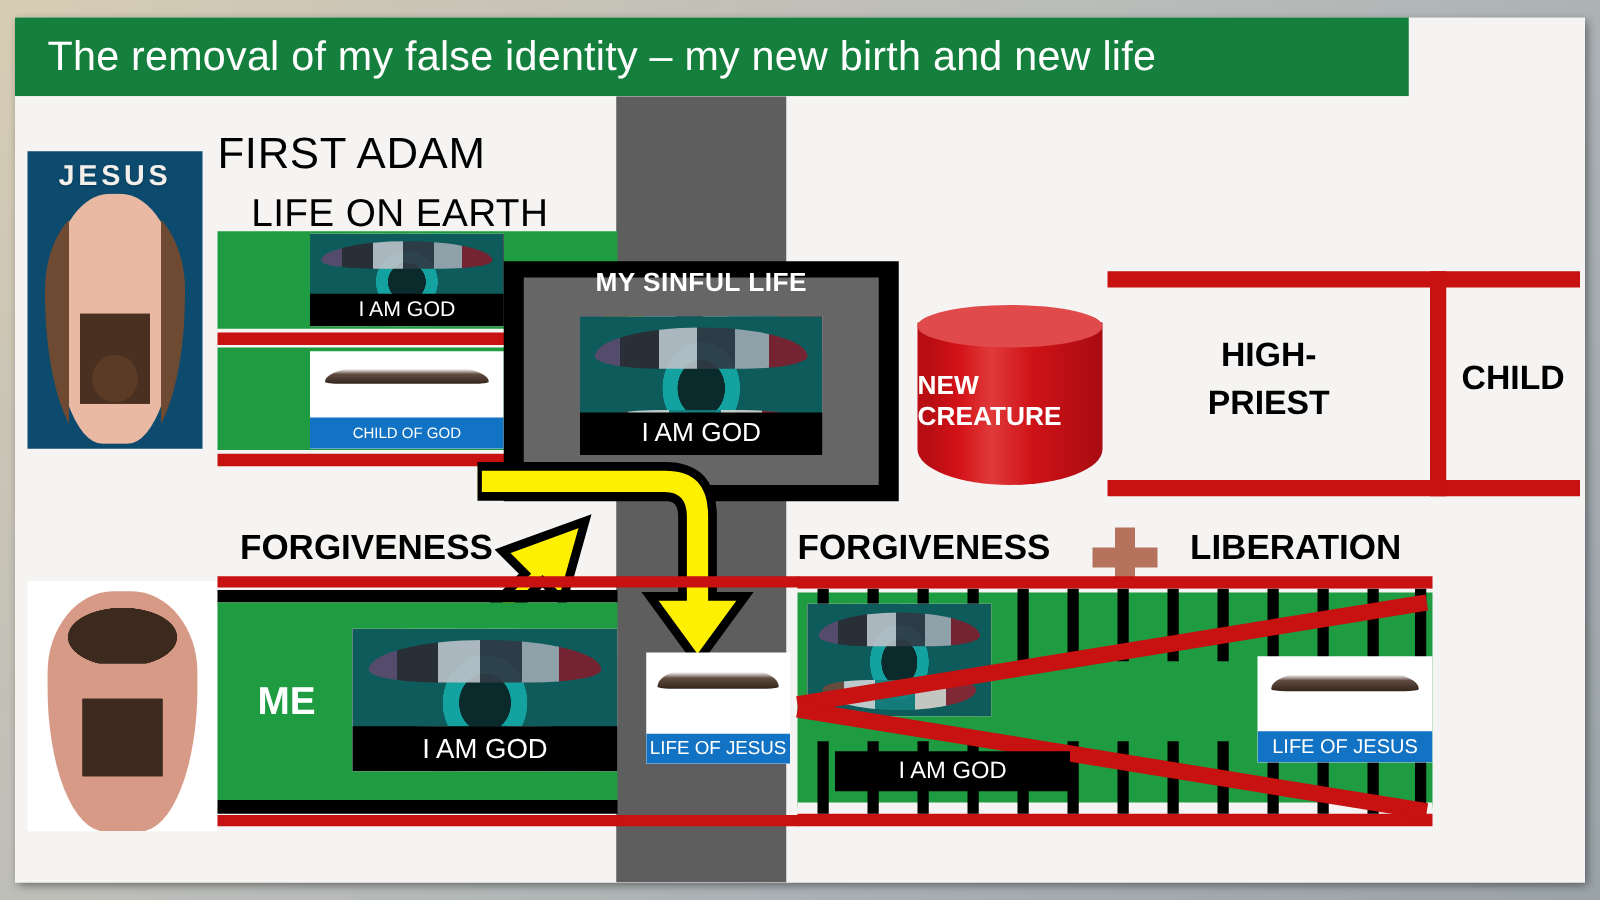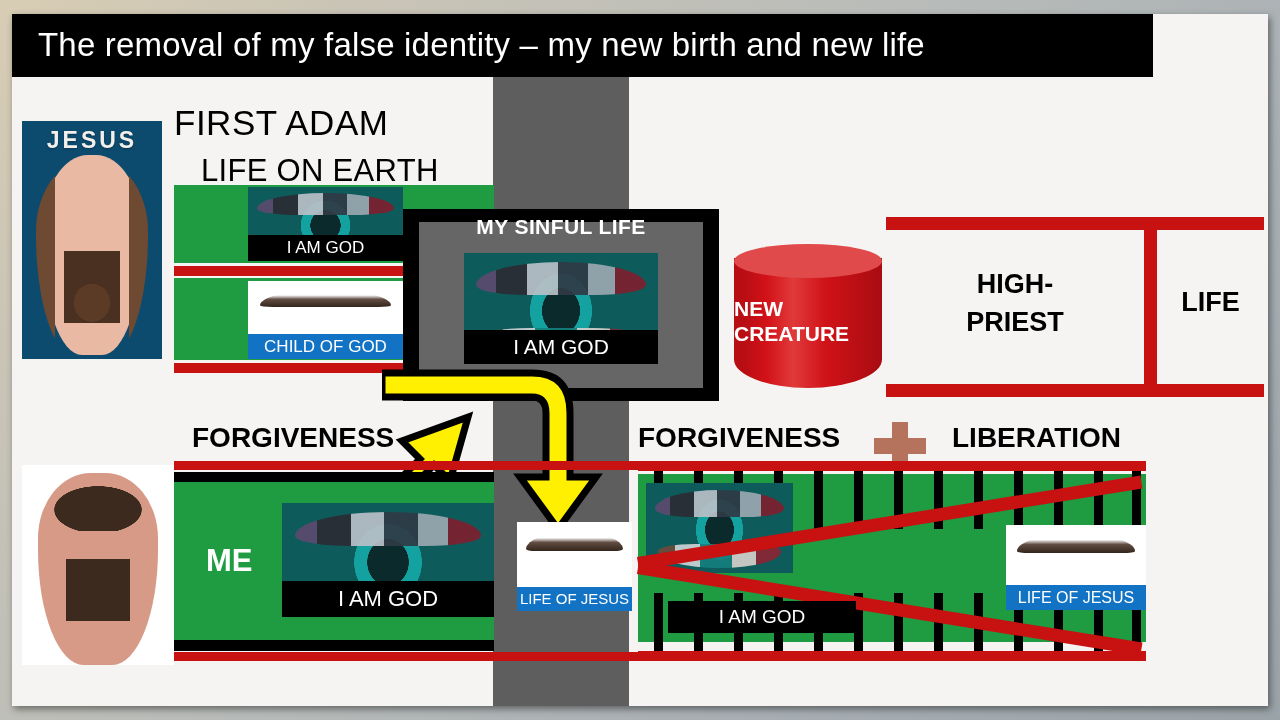--- a/index.html
+++ b/index.html
@@ -11,22 +11,21 @@
   }
 
   
   #slide{
     position:absolute;left:12px;top:14px;width:1256px;height:692px;
     background:#f5f4f2;
     box-shadow:2px 3px 7px rgba(0,0,0,.45);
   }
   #title-bar{
     position:absolute;left:0;top:0;width:1115px;height:63px;
-    background:#000000;
-    padding-left:26px;
+    background:#15803d;
   }
   #title-text{
     position:absolute;left:26px;top:12px;
     color:#ffffff;font-size:33px;font-weight:400;letter-spacing:.2px;
     font-family:"Liberation Sans", sans-serif;
     white-space:nowrap;
   }
   #canvas{
     position:absolute;left:0;top:63px;width:1256px;height:629px;
     background:#f5f4f2;overflow:hidden;
@@ -238,21 +237,21 @@
   #prison .pr-white-b{position:absolute;left:0;bottom:10px;width:508px;height:9px;background:#f5f4f2;}
   .pbar{position:absolute;width:9px;background:#000;}
   .pbar.top{top:10px;height:58px;}
   .pbar.bot{bottom:10px;height:58px;}
   .wedge{position:absolute;background:#c81111;transform-origin:left center;}
 
   
   #eye-iamgod-top{left:236px;top:110px;width:155px;height:74px;}
   #eye-iamgod-top .cap{height:26px;line-height:26px;font-size:17px;}
   #eye-child-top{left:236px;top:204px;width:155px;height:78px;}
-  #eye-child-top .cap{height:25px;line-height:25px;font-size:17px;text-align:center;}
+  #eye-child-top .cap{height:25px;line-height:25px;font-size:12px;text-align:center;}
   #eye-sinful{left:452px;top:176px;width:194px;height:111px;}
   #eye-sinful .cap{height:34px;line-height:34px;font-size:21px;}
   #eye-me{left:108px;top:42px;width:212px;height:114px;}
   #eye-me .cap{height:36px;line-height:36px;font-size:22px;}
   #eye-jesus-col{position:absolute;left:505px;top:445px;width:115px;height:89px;}
   #eye-jesus-col .cap{height:24px;line-height:24px;font-size:15px;}
   #eye-prison{position:absolute;left:8px;top:22px;width:147px;height:90px;z-index:2;}
   #eye-prison-cap{
     position:absolute;left:30px;top:140px;height:32px;line-height:32px;width:188px;
     background:#000;color:#fff;text-align:center;font-size:19px;z-index:5;
@@ -319,21 +318,21 @@
         <span>NEW</span><br>
         <span>CREATURE</span>
       </div>
     </div>
 
     <div id="hframe">
       <div id="hf-top"></div>
       <div id="hf-bot"></div>
       <div id="hf-div"></div>
       <div id="hp-label">HIGH-<br>PRIEST</div>
-      <div id="king-label">LIFE</div>
+      <div id="king-label">CHILD</div>
     </div>
 
     <div class="midlbl" id="forg-left">FORGIVENESS</div>
     <div class="midlbl" id="forg-right">FORGIVENESS</div>
     <div id="plus-sign">
       <i id="plus-h"></i>
         <i id="plus-v"></i>
     </div>
     <div class="midlbl" id="liberation">LIBERATION</div>
 

